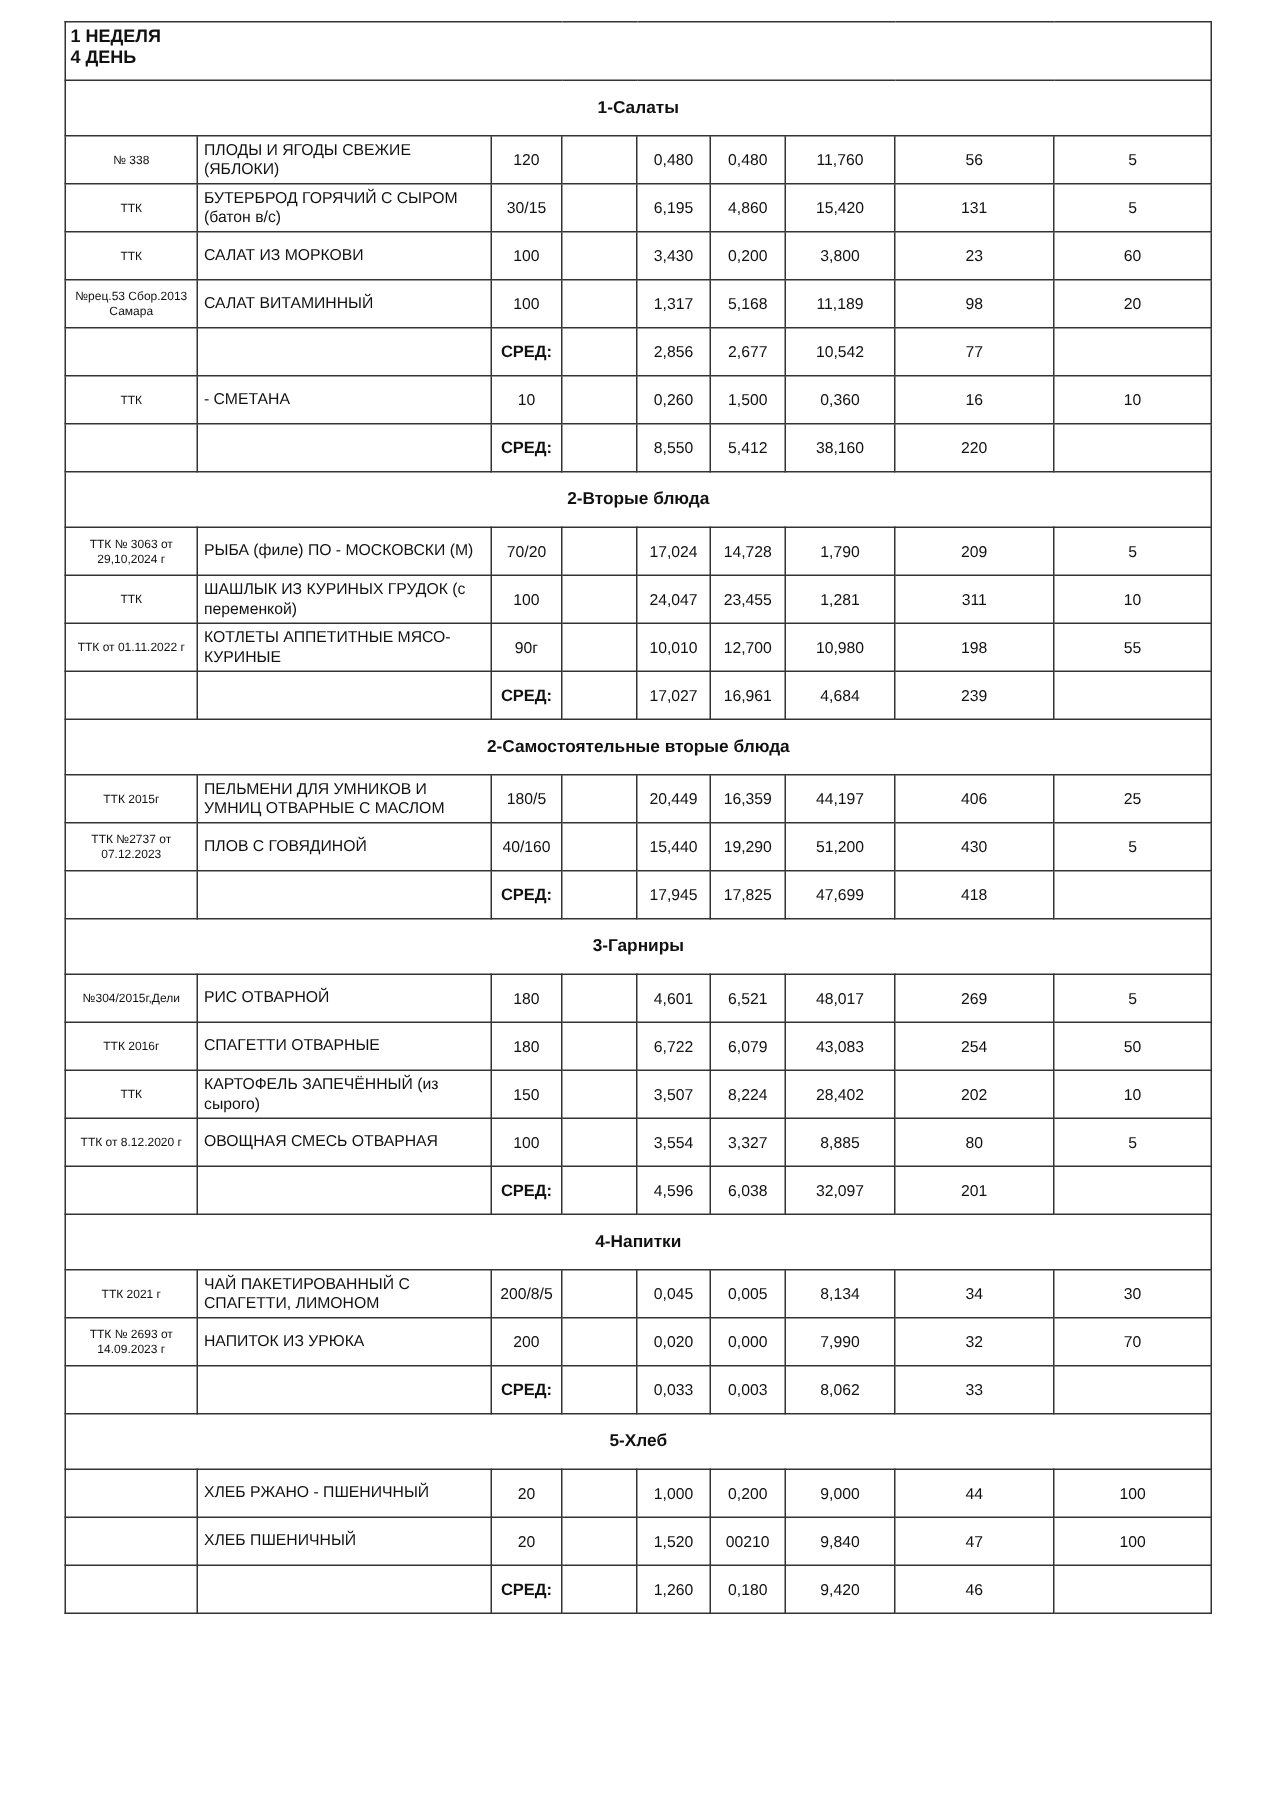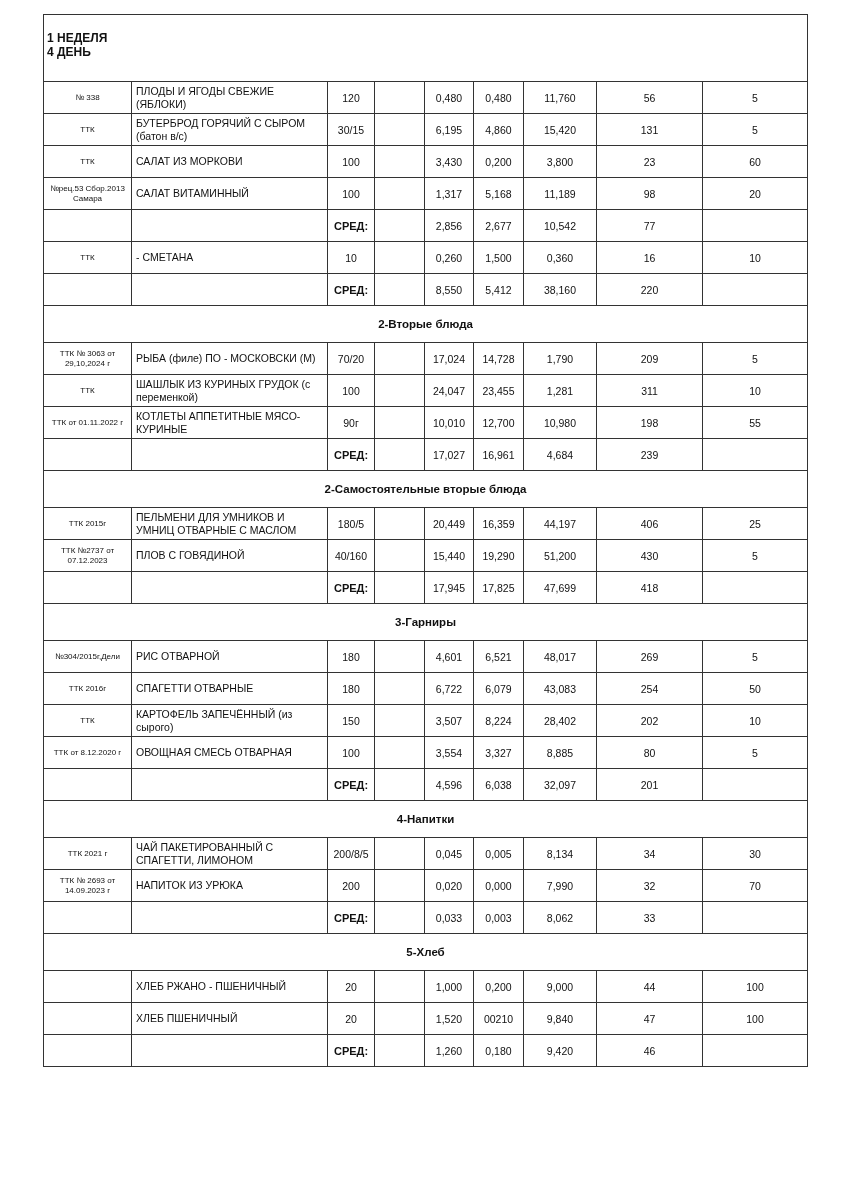--- a/index.html
+++ b/index.html
@@ -1,20 +1,20 @@
 <!DOCTYPE html>
 <html><head>
 <meta charset="utf-8">
 <style>
   html, body { margin:0; padding:0; background:#fff; }
   body { width:849px; height:1200px; position:relative; font-family:"Liberation Sans", sans-serif; color:#111; }
   .sheet { position:absolute; left:43px; top:14px; width:764px; }
   table { border-collapse:collapse; width:764px; table-layout:fixed; }
   td { border:1px solid #333; padding:0 4px; font-size:11px; vertical-align:middle; overflow:hidden; }
-  .title-cell { font-weight:bold; font-size:12px; line-height:14px; height:34px; padding:16px 3px; vertical-align:top; }
+  .title-cell { font-weight:bold; font-size:12px; line-height:14px; height:34px; padding:2px 3px; vertical-align:top; }
   .section td { height:36px; text-align:center; font-weight:bold; font-size:11.5px; }
   .row td { height:31px; }
   .code { font-size:8px; line-height:10px;text-align:center; }
   .name { font-size:10.5px; line-height:13px; }
   .c { text-align:center; }
   .bold { font-weight:bold; }
   .num { text-align:center; font-size:10.5px; }
 </style>
 </head>
 <body>
@@ -32,20 +32,23 @@
         <col style="width:106px">
         <col style="width:105px">
     </colgroup>
     <tbody id="tbody">
       <tr>
         <td colspan="9" class="title-cell">
           <div>1 НЕДЕЛЯ</div>
           <div>4 ДЕНЬ</div>
         </td>
       </tr>
+    <tr class="section">
+          <td colspan="9">1-Салаты</td>
+        </tr>
         <tr class="row">
           <td class="code">№ 338</td>
           <td class="name">ПЛОДЫ И ЯГОДЫ СВЕЖИЕ (ЯБЛОКИ)</td>
           <td class="c num">120</td>
           <td class="c"></td>
           <td class="num">0,480</td>
           <td class="num">0,480</td>
           <td class="num">11,760</td>
           <td class="num">56</td>
           <td class="num">5</td>

